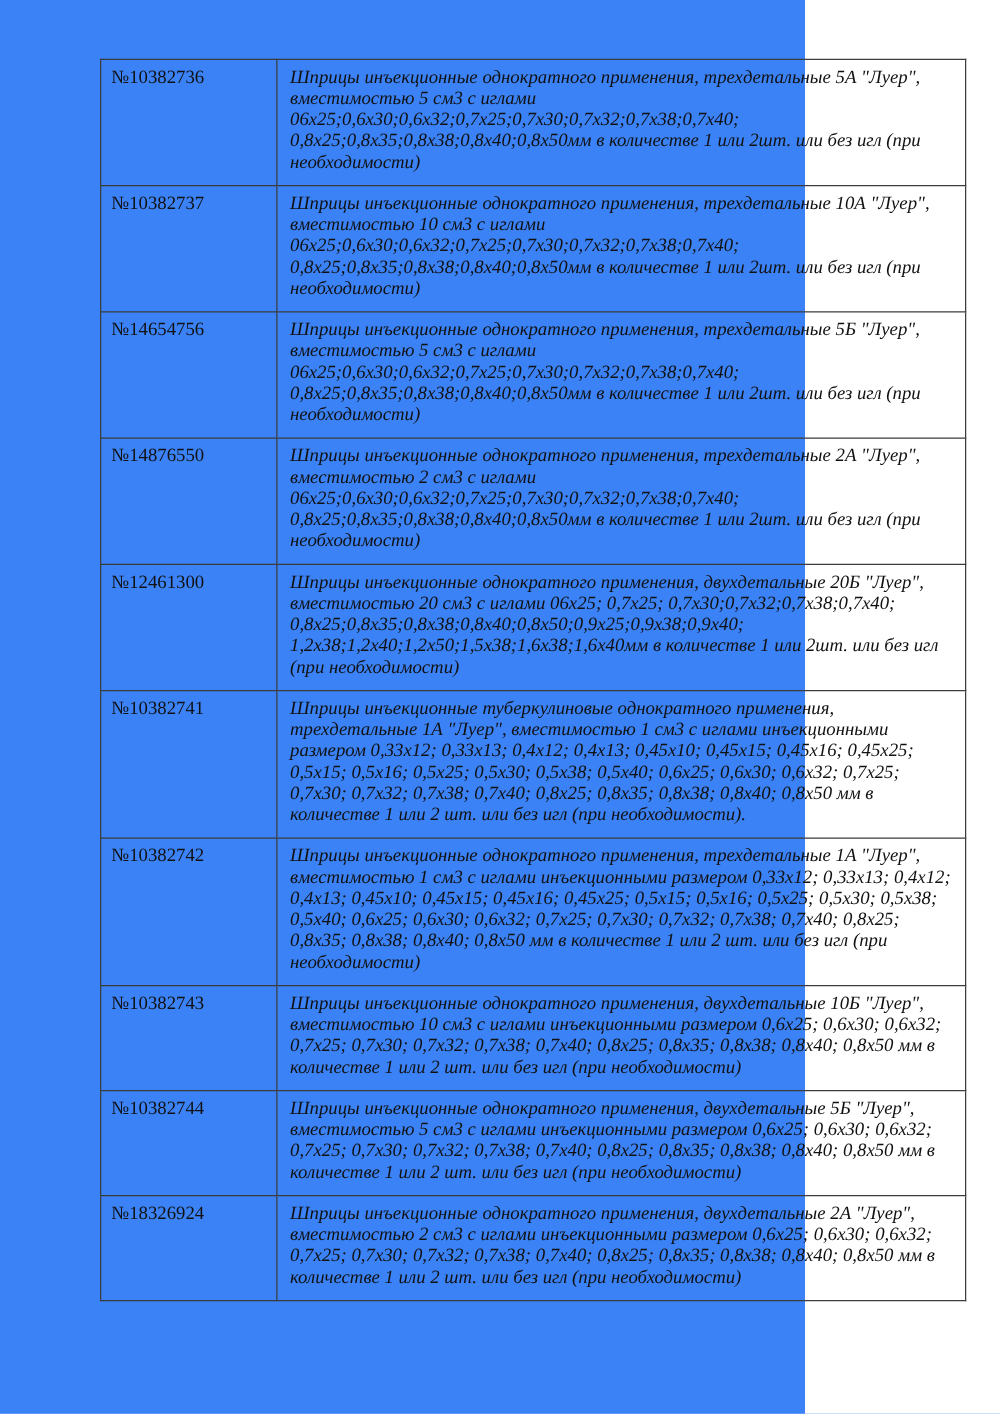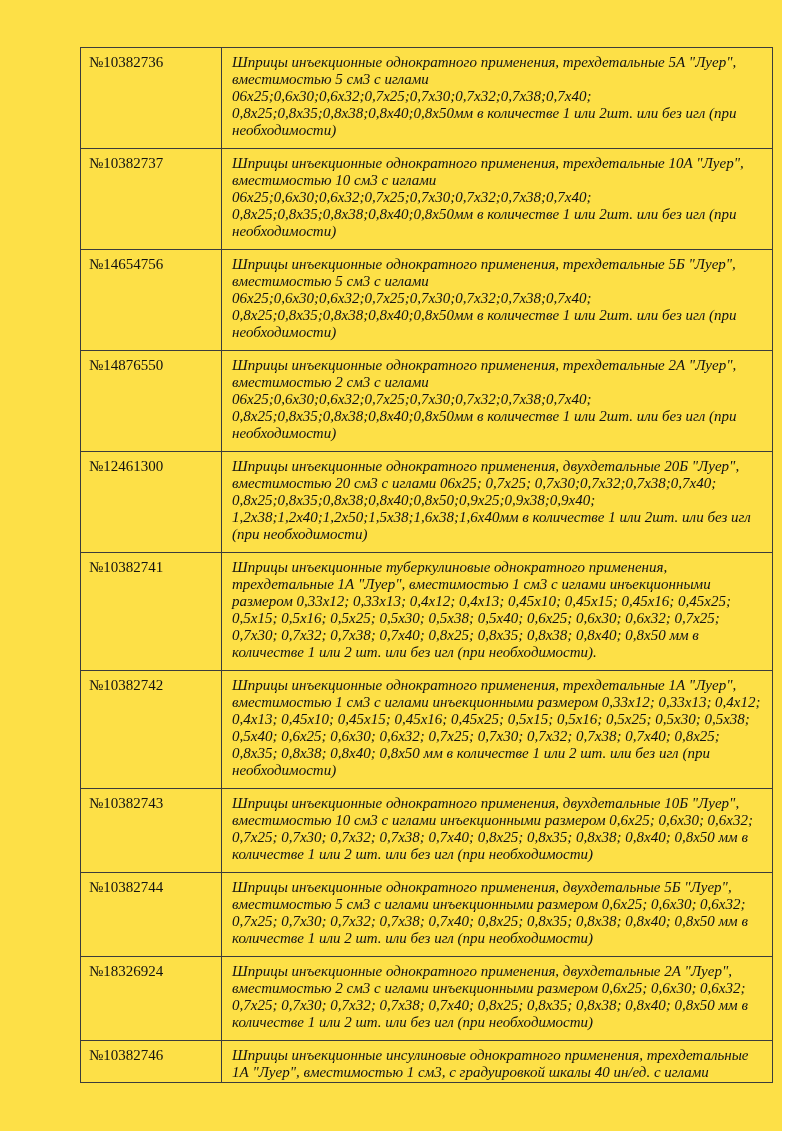--- a/index.html
+++ b/index.html
@@ -12,23 +12,23 @@
     background: #ffffff;
     font-family: "Liberation Serif", "DejaVu Serif", serif;
     color: #111111;
     position: relative;
     overflow: hidden;
   }
   .doc-page {
     position: absolute;
     left: 0;
     top: 0;
-    width: 782px;
+    width: 644px;
     height: 1131px;
-    background: #fde047;
+    background: #3b82f6;
   }
   table.reg-table {
     position: absolute;
     left: 80px;
     top: 47px;
     width: 663px;
     border-collapse: collapse;
     table-layout: fixed;
     font-size: 15px;
     line-height: 17px;
@@ -93,19 +93,15 @@
         <td class="desc-cell">Шприцы инъекционные однократного применения, двухдетальные 10Б "Луер", вместимостью 10 см3 с иглами инъекционными размером 0,6х25; 0,6х30; 0,6х32; 0,7х25; 0,7х30; 0,7х32; 0,7х38; 0,7х40; 0,8х25; 0,8х35; 0,8х38; 0,8х40; 0,8х50 мм в количестве 1 или 2 шт. или без игл (при необходимости)</td>
       </tr>
       <tr>
         <td class="num-cell">№10382744</td>
         <td class="desc-cell">Шприцы инъекционные однократного применения, двухдетальные 5Б "Луер", вместимостью 5 см3 с иглами инъекционными размером 0,6х25; 0,6х30; 0,6х32; 0,7х25; 0,7х30; 0,7х32; 0,7х38; 0,7х40; 0,8х25; 0,8х35; 0,8х38; 0,8х40; 0,8х50 мм в количестве 1 или 2 шт. или без игл (при необходимости)</td>
       </tr>
       <tr>
         <td class="num-cell">№18326924</td>
         <td class="desc-cell">Шприцы инъекционные однократного применения, двухдетальные 2А "Луер", вместимостью 2 см3 с иглами инъекционными размером 0,6х25; 0,6х30; 0,6х32; 0,7х25; 0,7х30; 0,7х32; 0,7х38; 0,7х40; 0,8х25; 0,8х35; 0,8х38; 0,8х40; 0,8х50 мм в количестве 1 или 2 шт. или без игл (при необходимости)</td>
       </tr>
-      <tr class="row-last">
-        <td class="num-cell">№10382746</td>
-        <td class="desc-cell">Шприцы инъекционные инсулиновые однократного применения, трехдетальные 1А "Луер", вместимостью 1 см3, с градуировкой шкалы 40 ин/ед. с иглами</td>
-      </tr>
     </tbody>
   </table>
 </div>
 
 </body></html>

